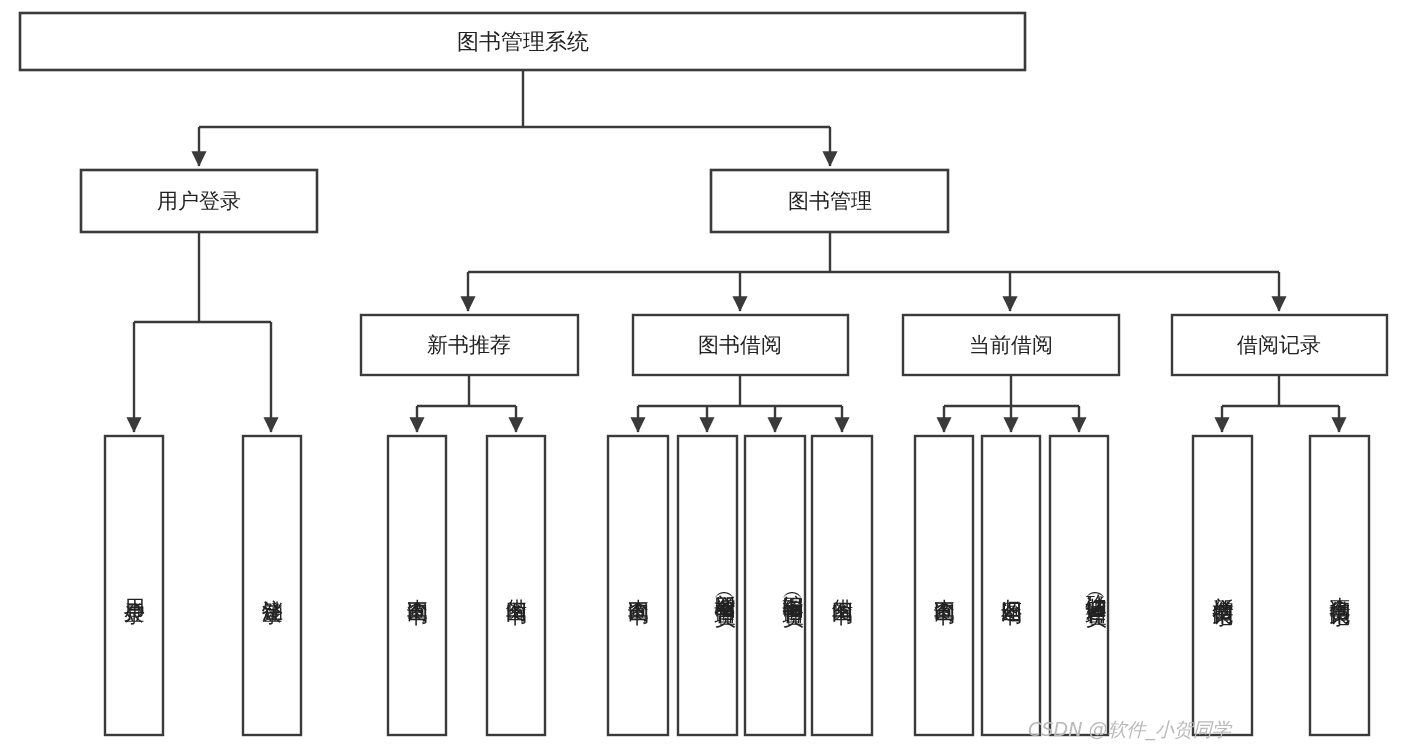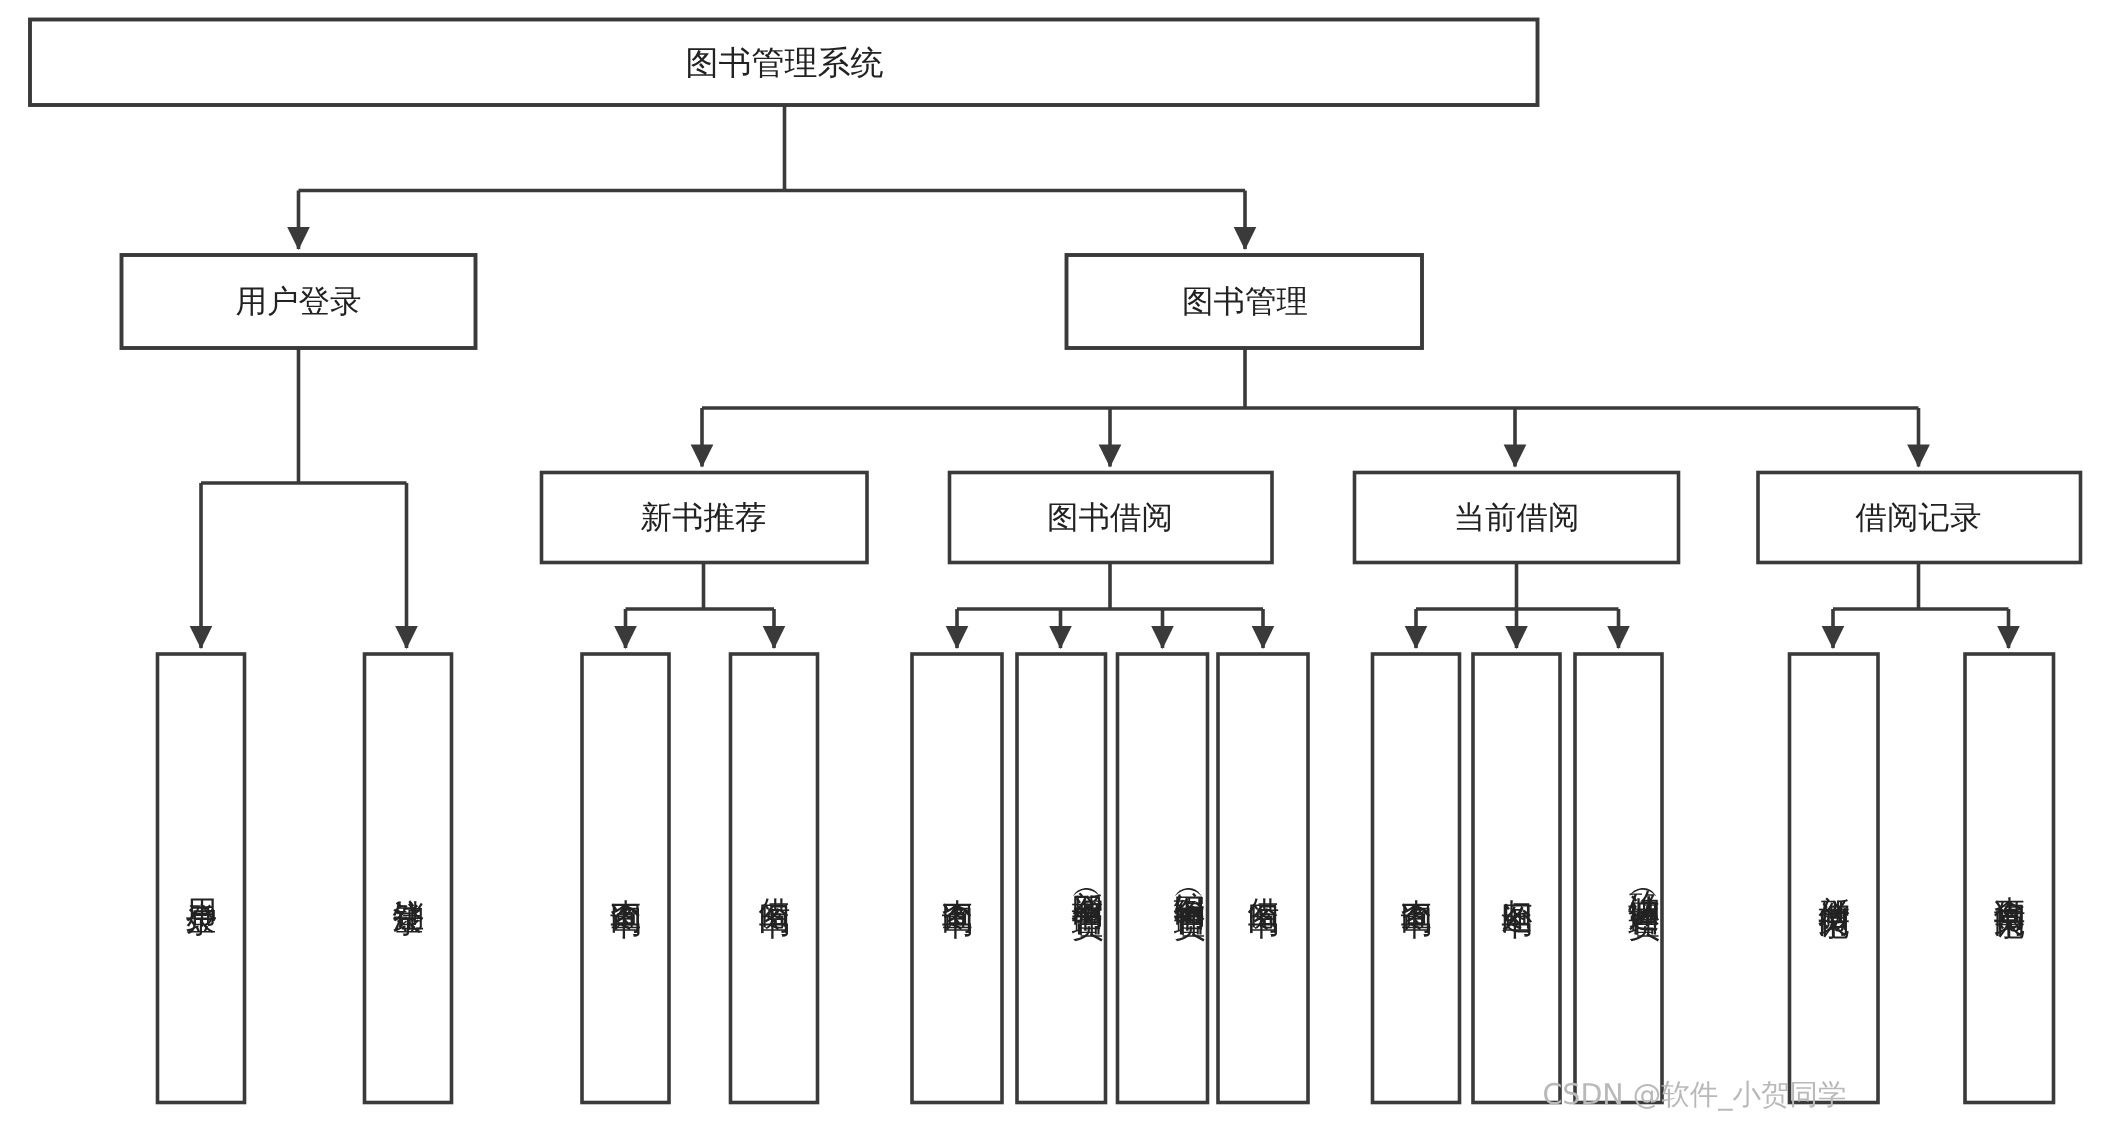--- a/index.html
+++ b/index.html
@@ -72,20 +72,21 @@
     pointer-events: none;
   }
   #watermark {
     position: absolute;
     right: 8px;
     bottom: 4px;
     font-family: "DejaVu Sans", "Liberation Sans", sans-serif;
     font-size: 19px;
     color: #b9b9b9;
     white-space: nowrap;
+    font-style: italic;
   }
 </style>
 </head>
 <body>
 
 <div id="diagram-root">
 
   <svg id="tree-svg" viewBox="0 0 1405 747">
     <defs>
       <marker id="arrow" viewBox="0 0 12 12" refX="10.5" refY="6" markerWidth="7" markerHeight="7" orient="auto-start-reverse">

